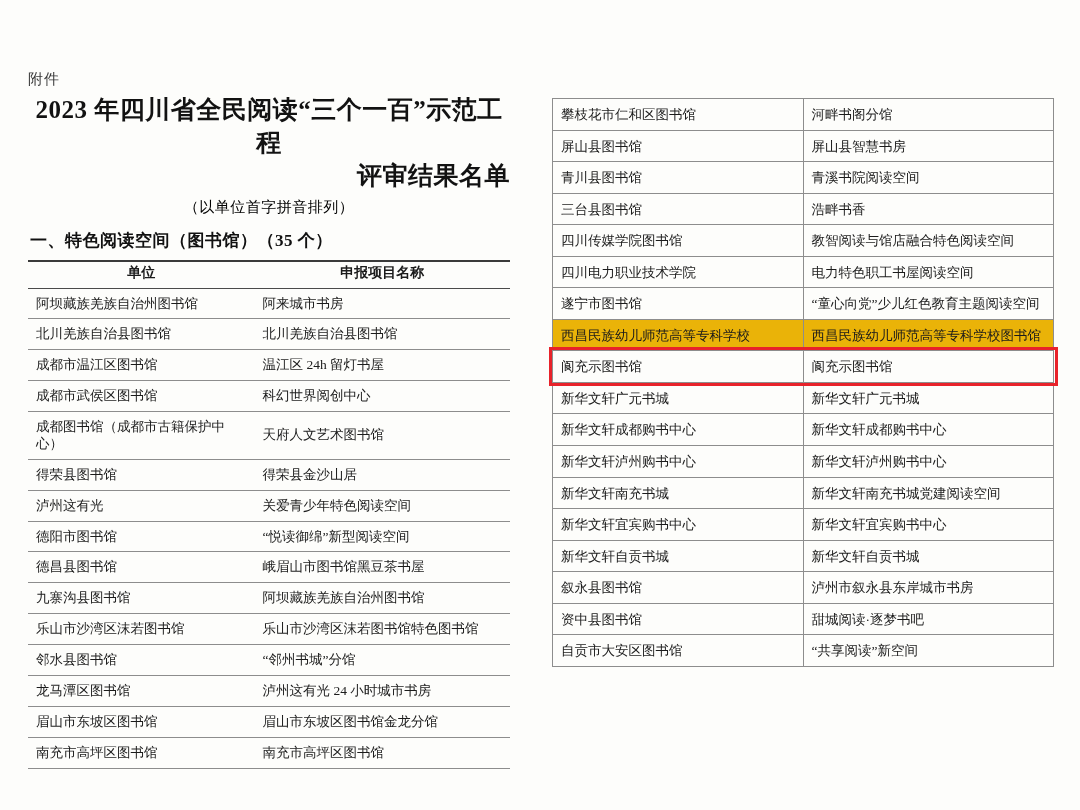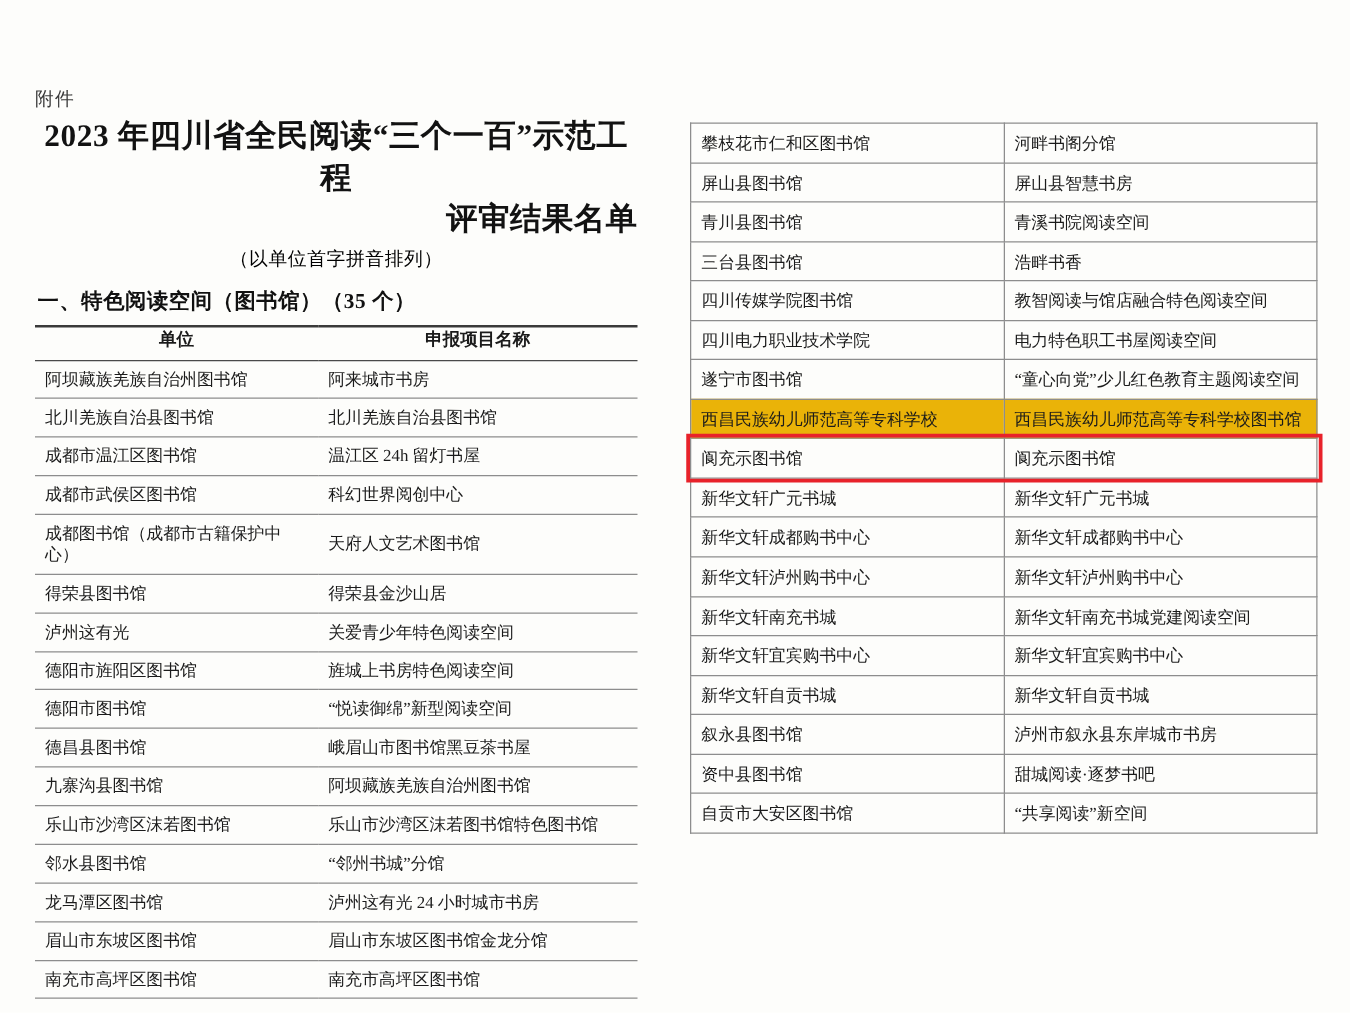--- a/index.html
+++ b/index.html
@@ -185,24 +185,20 @@
           </tr>
           <tr>
             <td>得荣县图书馆</td>
             <td>得荣县金沙山居</td>
           </tr>
           <tr>
             <td>泸州这有光</td>
             <td>关爱青少年特色阅读空间</td>
           </tr>
           <tr>
-            <td>德阳市旌阳区图书馆</td>
-            <td>旌城上书房特色阅读空间</td>
-          </tr>
-          <tr>
             <td>德阳市图书馆</td>
             <td>“悦读御绵”新型阅读空间</td>
           </tr>
           <tr>
             <td>德昌县图书馆</td>
             <td>峨眉山市图书馆黑豆茶书屋</td>
           </tr>
           <tr>
             <td>九寨沟县图书馆</td>
             <td>阿坝藏族羌族自治州图书馆</td>

